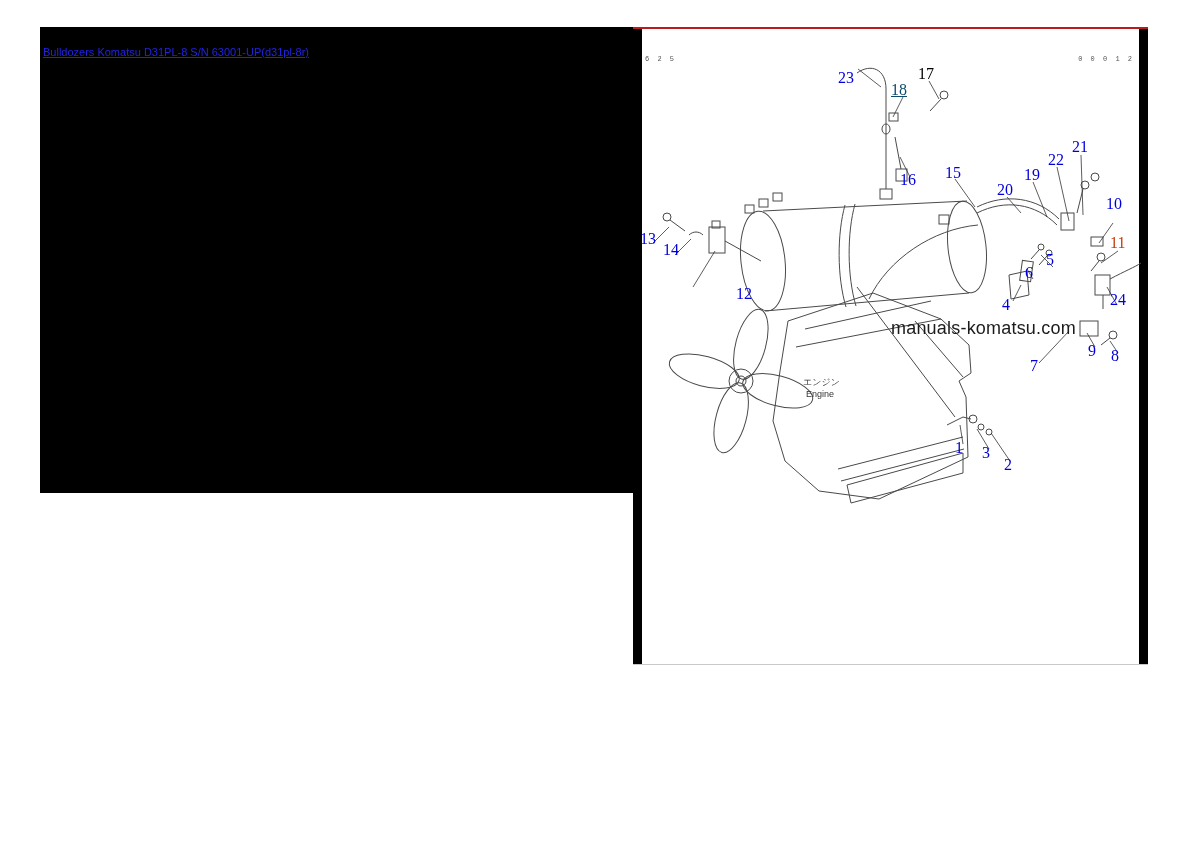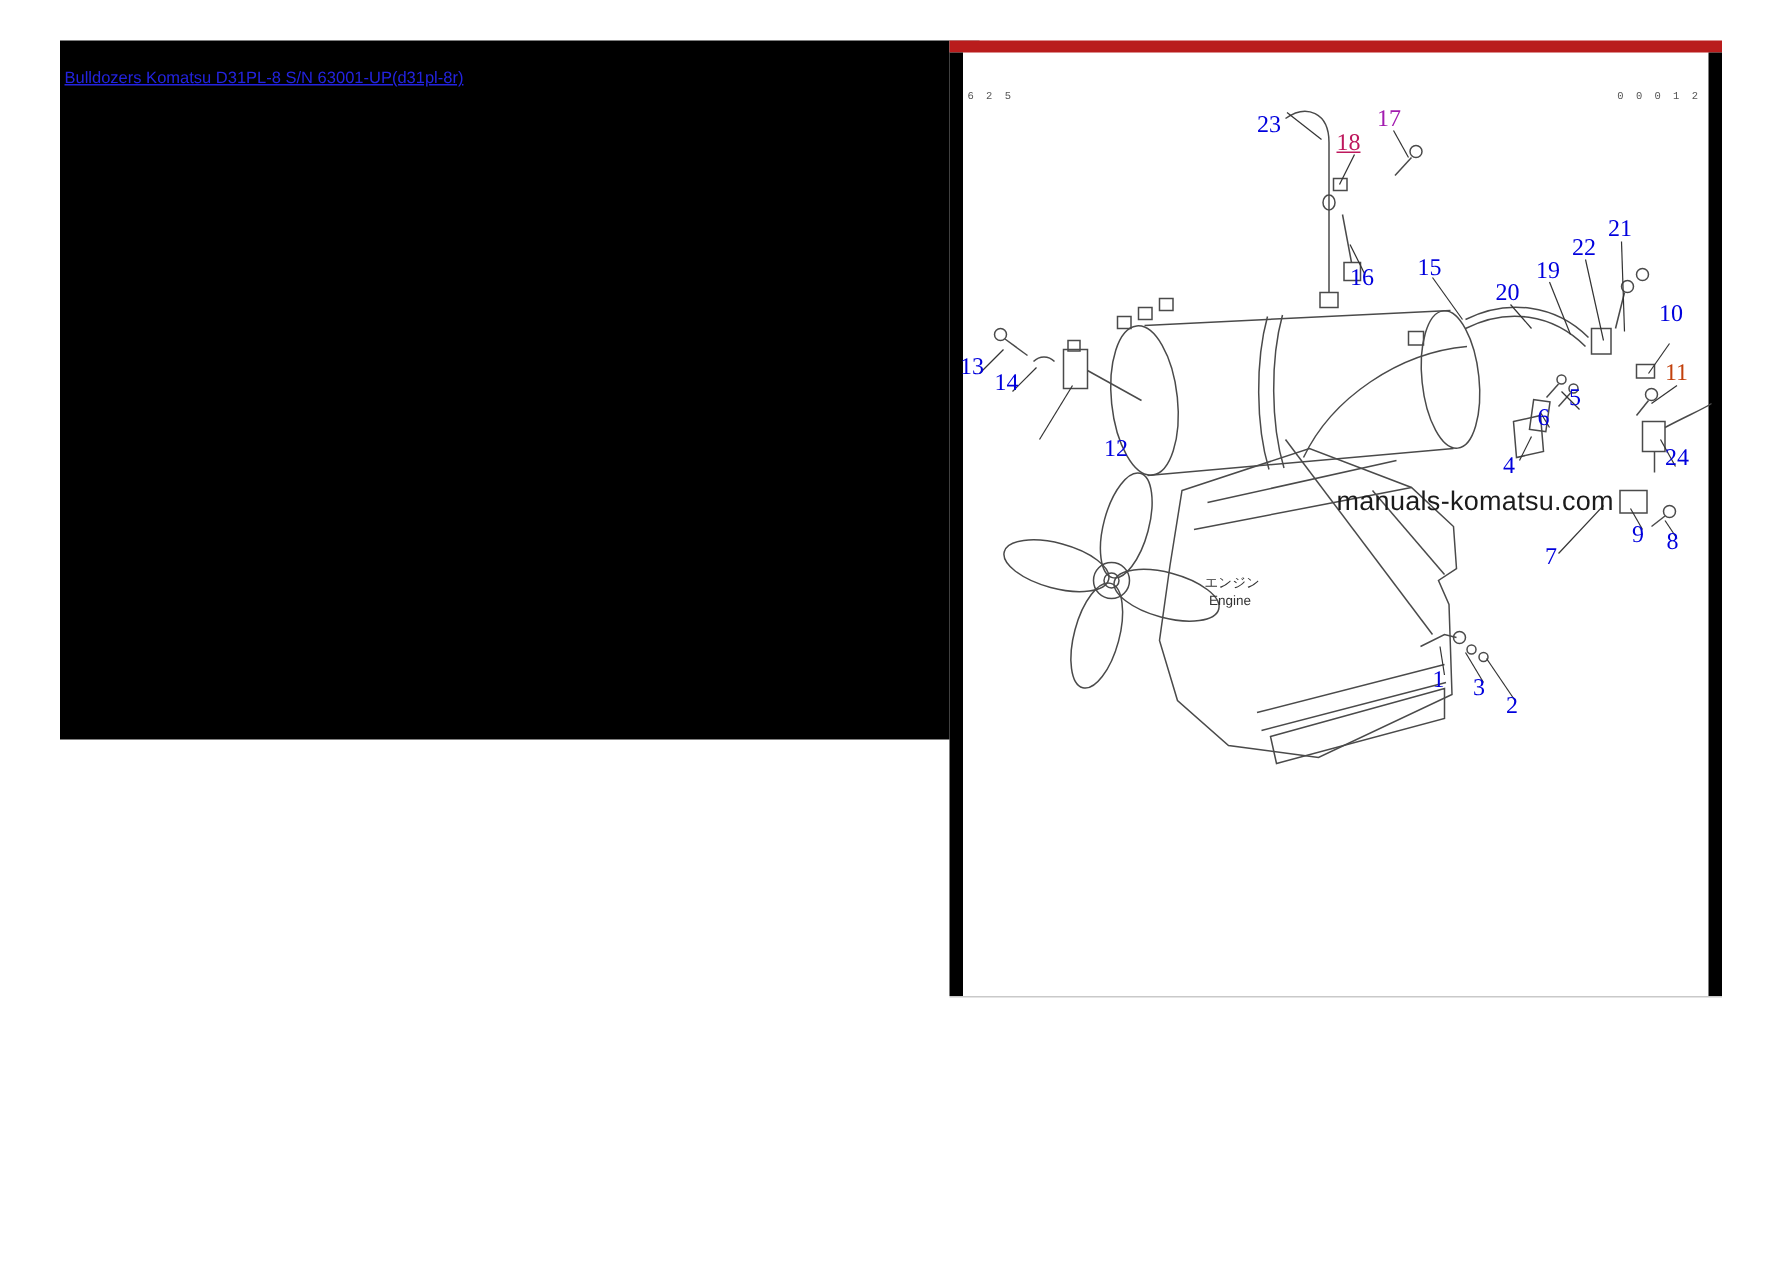--- a/index.html
+++ b/index.html
@@ -27,21 +27,21 @@
     white-space: nowrap;
     cursor: pointer;
   }
 
   
   .diagram-panel {
     position: absolute;
     left: 633px; top: 27px;
     width: 515px; height: 638px;
     background: #ffffff;
-    border-top: 8px solid #b91c1c;
+    border-top: 2px solid #b91c1c;
     border-bottom: 1px solid #c9c9c9;
   }
   .edge-bar {
     position: absolute;
     top: 0; width: 9px; height: 100%;
     background: #000000;
   }
   .edge-bar.left  { left: 0; }
   .edge-bar.right { right: 0; }
 
@@ -226,22 +226,22 @@
       <line x1="462" y1="318" x2="454" y2="304" stroke="#333333" stroke-width="0.8"></line>
       <line x1="485" y1="324" x2="477" y2="312" stroke="#333333" stroke-width="0.8"></line>
       <line x1="406" y1="334" x2="436" y2="302" stroke="#333333" stroke-width="0.8"></line>
       <line x1="330" y1="415" x2="327" y2="396" stroke="#333333" stroke-width="0.8"></line>
       <line x1="356" y1="420" x2="344" y2="400" stroke="#333333" stroke-width="0.8"></line>
       <line x1="377" y1="432" x2="358" y2="404" stroke="#333333" stroke-width="0.8"></line>
     </svg>
 
   <div class="callout-layer">
       <div class="callout" style="left: 205px; top: 40px; color: rgb(0, 0, 221);">23</div>
-      <div class="callout" style="left: 258px; top: 52px; color: #be185d; text-decoration: underline;">18</div>
-      <div class="callout" style="left: 285px; top: 36px; color: #a21caf;">17</div>
+      <div class="callout" style="left: 258px; top: 52px; color: #0c4a6e; text-decoration: underline;">18</div>
+      <div class="callout" style="left: 285px; top: 36px; color: #000000;">17</div>
       <div class="callout" style="left: 267px; top: 142px; color: rgb(0, 0, 221);">16</div>
       <div class="callout" style="left: 312px; top: 135px; color: rgb(0, 0, 221);">15</div>
       <div class="callout" style="left: 364px; top: 152px; color: rgb(0, 0, 221);">20</div>
       <div class="callout" style="left: 391px; top: 137px; color: rgb(0, 0, 221);">19</div>
       <div class="callout" style="left: 415px; top: 122px; color: rgb(0, 0, 221);">22</div>
       <div class="callout" style="left: 439px; top: 109px; color: rgb(0, 0, 221);">21</div>
       <div class="callout" style="left: 473px; top: 166px; color: rgb(0, 0, 221);">10</div>
       <div class="callout" style="left: 477px; top: 205px; color: #c2410c;">11</div>
       <div class="callout" style="left: 7px; top: 201px; color: rgb(0, 0, 221);">13</div>
       <div class="callout" style="left: 30px; top: 212px; color: rgb(0, 0, 221);">14</div>

